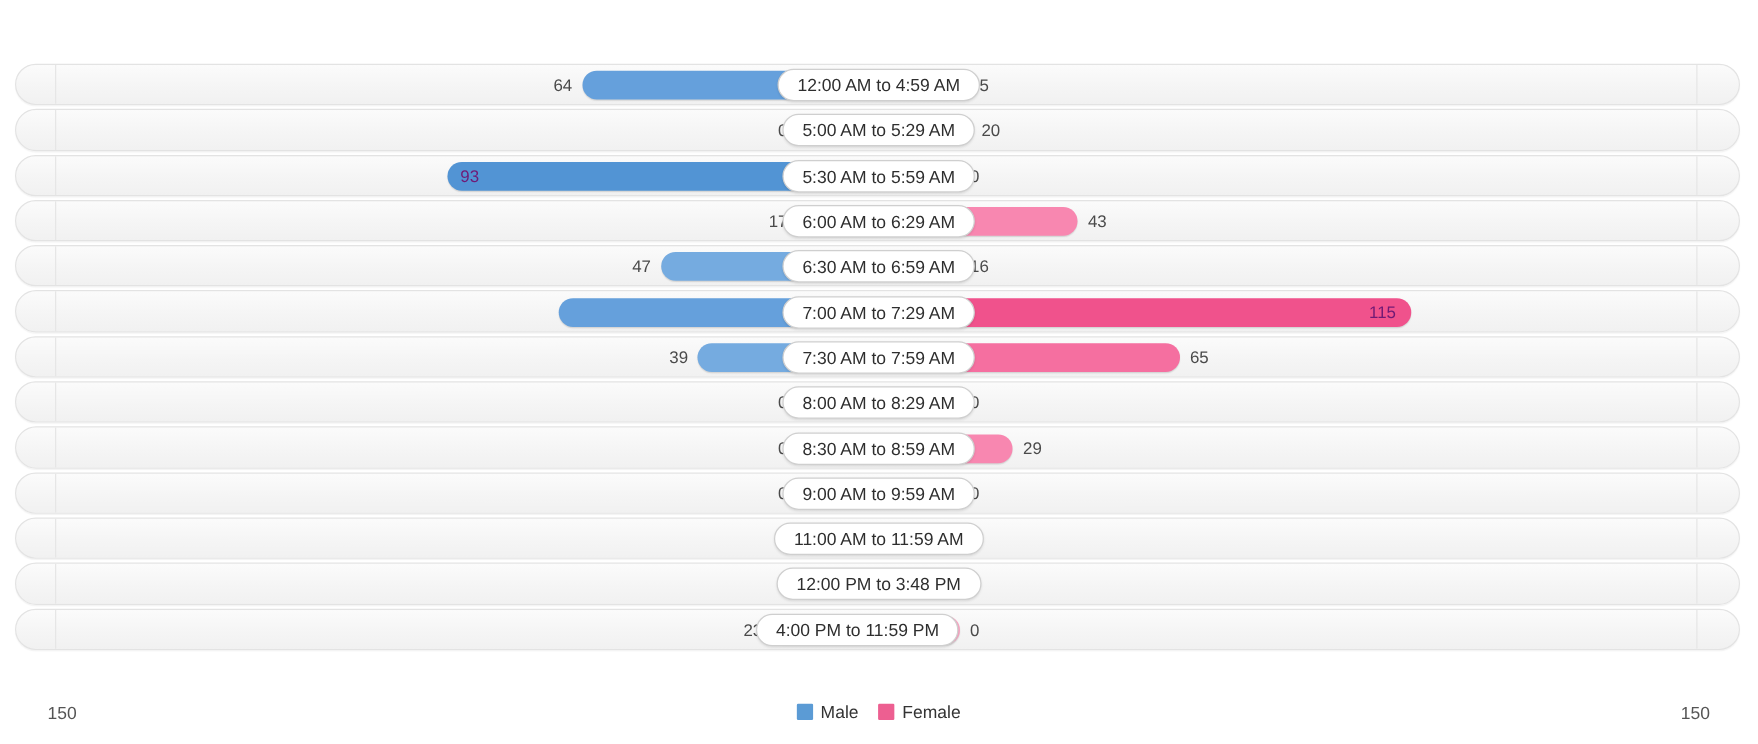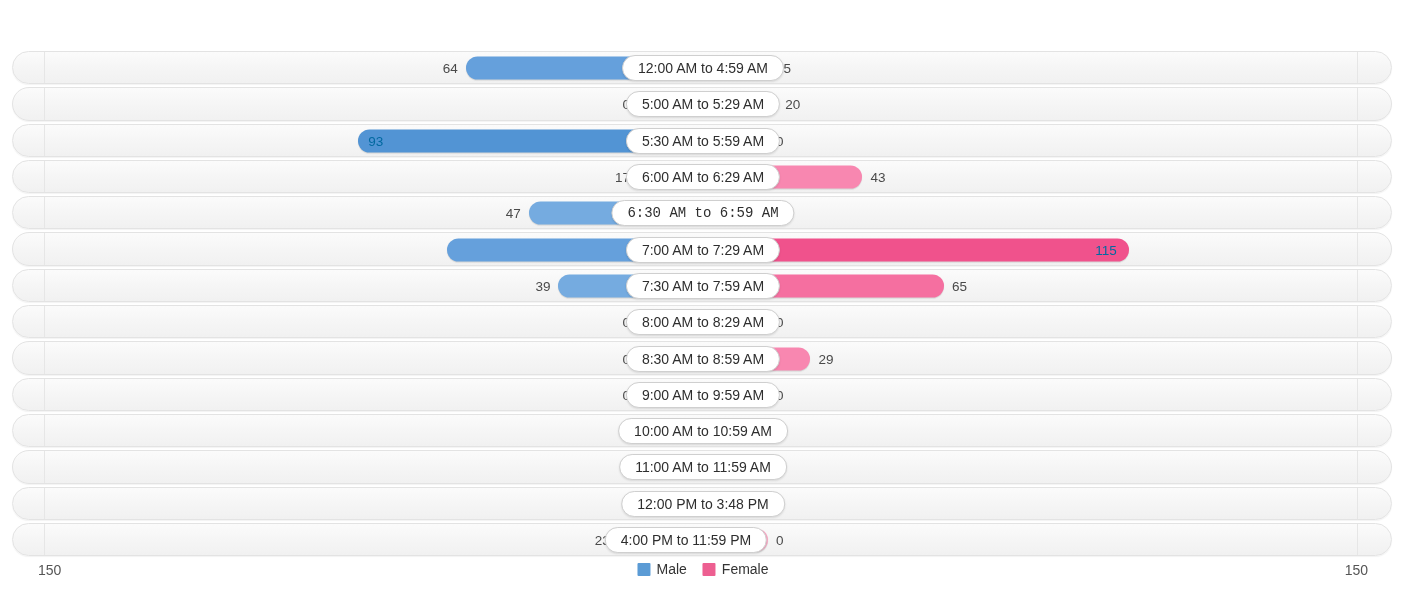--- a/index.html
+++ b/index.html
@@ -93,21 +93,21 @@
     transform: translateY(-50%);
     font-size: 13.5px;
     color: #4a4a4a;
     white-space: nowrap;
   }
   .val.male-out  { text-align: right; }
   .val.female-out{ text-align: left; }
 
   
   .val.inside {
-    color: #0369a1;
+    color: #701a75;
     font-size: 13.5px;
   }
 
   
   .pill {
     position: absolute;
     top: 50%;
     left: 50%;
     transform: translate(-50%, -50%);
     height: 26px;
@@ -216,21 +216,21 @@
       </div>
       <div class="row">
         <div class="track">
           <div class="track-div left"></div>
           <div class="track-div right"></div>
         </div>
         <div class="bar male" style="left: 528.787px; width: 174.213px; background: rgb(117, 171, 224);"></div>
         <div class="bar female" style="left: 703px; width: 65px; background: rgb(248, 151, 186);"></div>
         <div class="val male-out" style="right: 885.213px;">47</div>
         <div class="val female-out" style="left: 776px;">16</div>
-        <div class="pill" style="left: 703px; font-family: Liberation Mono, monospace;">6:30 AM to 6:59 AM</div>
+        <div class="pill" style="left: 703px;">6:30 AM to 6:59 AM</div>
       </div>
       <div class="row">
         <div class="track">
           <div class="track-div left"></div>
           <div class="track-div right"></div>
         </div>
         <div class="bar male" style="left: 447.24px; width: 255.76px; background: rgb(101, 160, 220);"></div>
         <div class="bar female" style="left: 703px; width: 426.267px; background: rgb(240, 82, 140);"></div>
         <div class="val male-out" style="right: 966.76px; margin-top: 39px;">69</div>
         <div class="val inside" style="left: 1095.27px;">115</div>
@@ -272,31 +272,20 @@
       <div class="row">
         <div class="track">
           <div class="track-div left"></div>
           <div class="track-div right"></div>
         </div>
         <div class="bar male" style="left: 638px; width: 65px; background: rgb(168, 201, 234);"></div>
         <div class="bar female" style="left: 703px; width: 65px; background: rgb(249, 167, 196);"></div>
         <div class="val male-out" style="right: 776px;">0</div>
         <div class="val female-out" style="left: 776px;">0</div>
         <div class="pill" style="left: 703px;">9:00 AM to 9:59 AM</div>
-      </div>
-      <div class="row">
-        <div class="track">
-          <div class="track-div left"></div>
-          <div class="track-div right"></div>
-        </div>
-        <div class="bar male" style="left: 638px; width: 65px; background: rgb(168, 201, 234);"></div>
-        <div class="bar female" style="left: 703px; width: 65px; background: rgb(249, 167, 196);"></div>
-        <div class="val male-out" style="right: 776px;">0</div>
-        <div class="val female-out" style="left: 776px;">0</div>
-        <div class="pill" style="left: 703px;">10:00 AM to 10:59 AM</div>
       </div>
       <div class="row">
         <div class="track">
           <div class="track-div left"></div>
           <div class="track-div right"></div>
         </div>
         <div class="bar male" style="left: 638px; width: 65px; background: rgb(168, 201, 234);"></div>
         <div class="bar female" style="left: 703px; width: 65px; background: rgb(249, 167, 196);"></div>
         <div class="val male-out" style="right: 776px;">0</div>
         <div class="val female-out" style="left: 776px;">0</div>

